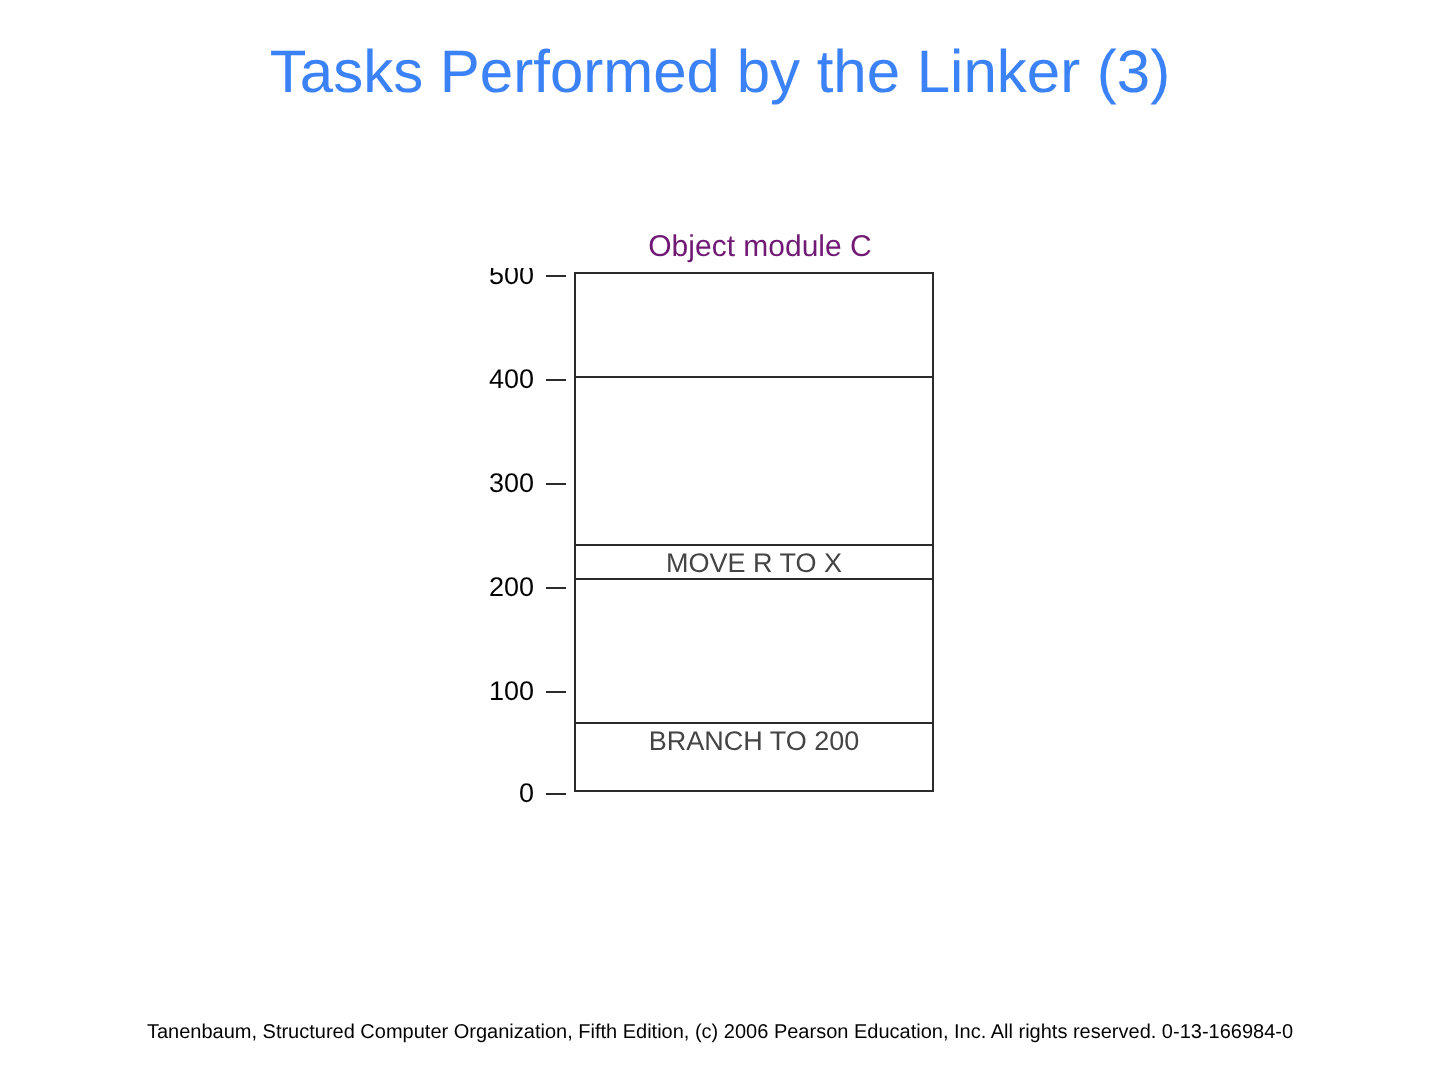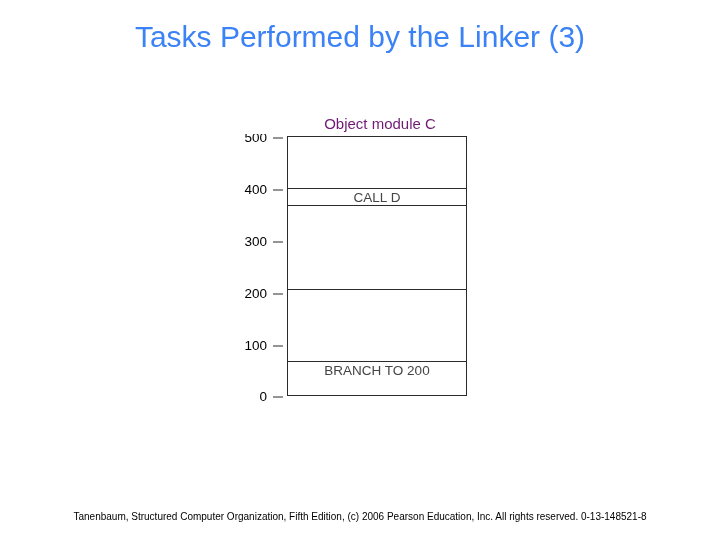--- a/index.html
+++ b/index.html
@@ -111,22 +111,22 @@
       <text x="38" y="164" text-anchor="end" class="addr-label">200</text>
       <line class="tick" x1="44" y1="160" x2="54" y2="160"></line>
       <text x="38" y="216" text-anchor="end" class="addr-label">100</text>
       <line class="tick" x1="44" y1="212" x2="54" y2="212"></line>
       <text x="38" y="267" text-anchor="end" class="addr-label">0</text>
       <line class="tick" x1="44" y1="263" x2="54" y2="263"></line>
     </svg>
 
     <div class="d-body">
       <div class="row" style="height:52px"></div>
-      <div class="row" style="height:17px">CALL D</div>
       <div class="row" style="height:84px"></div>
+      <div class="row" style="height:17px">MOVE R TO X</div>
       <div class="row" style="height:72px"></div>
       <div class="row" style="height:17px;border-bottom:none">BRANCH TO 200</div>
     </div>
   </div>
 
-  <div class="footer">Tanenbaum, Structured Computer Organization, Fifth Edition, (c) 2006 Pearson Education, Inc. All rights reserved. 0-13-148521-8</div>
+  <div class="footer">Tanenbaum, Structured Computer Organization, Fifth Edition, (c) 2006 Pearson Education, Inc. All rights reserved. 0-13-166984-0</div>
 
 </div>
 
 </body></html>

